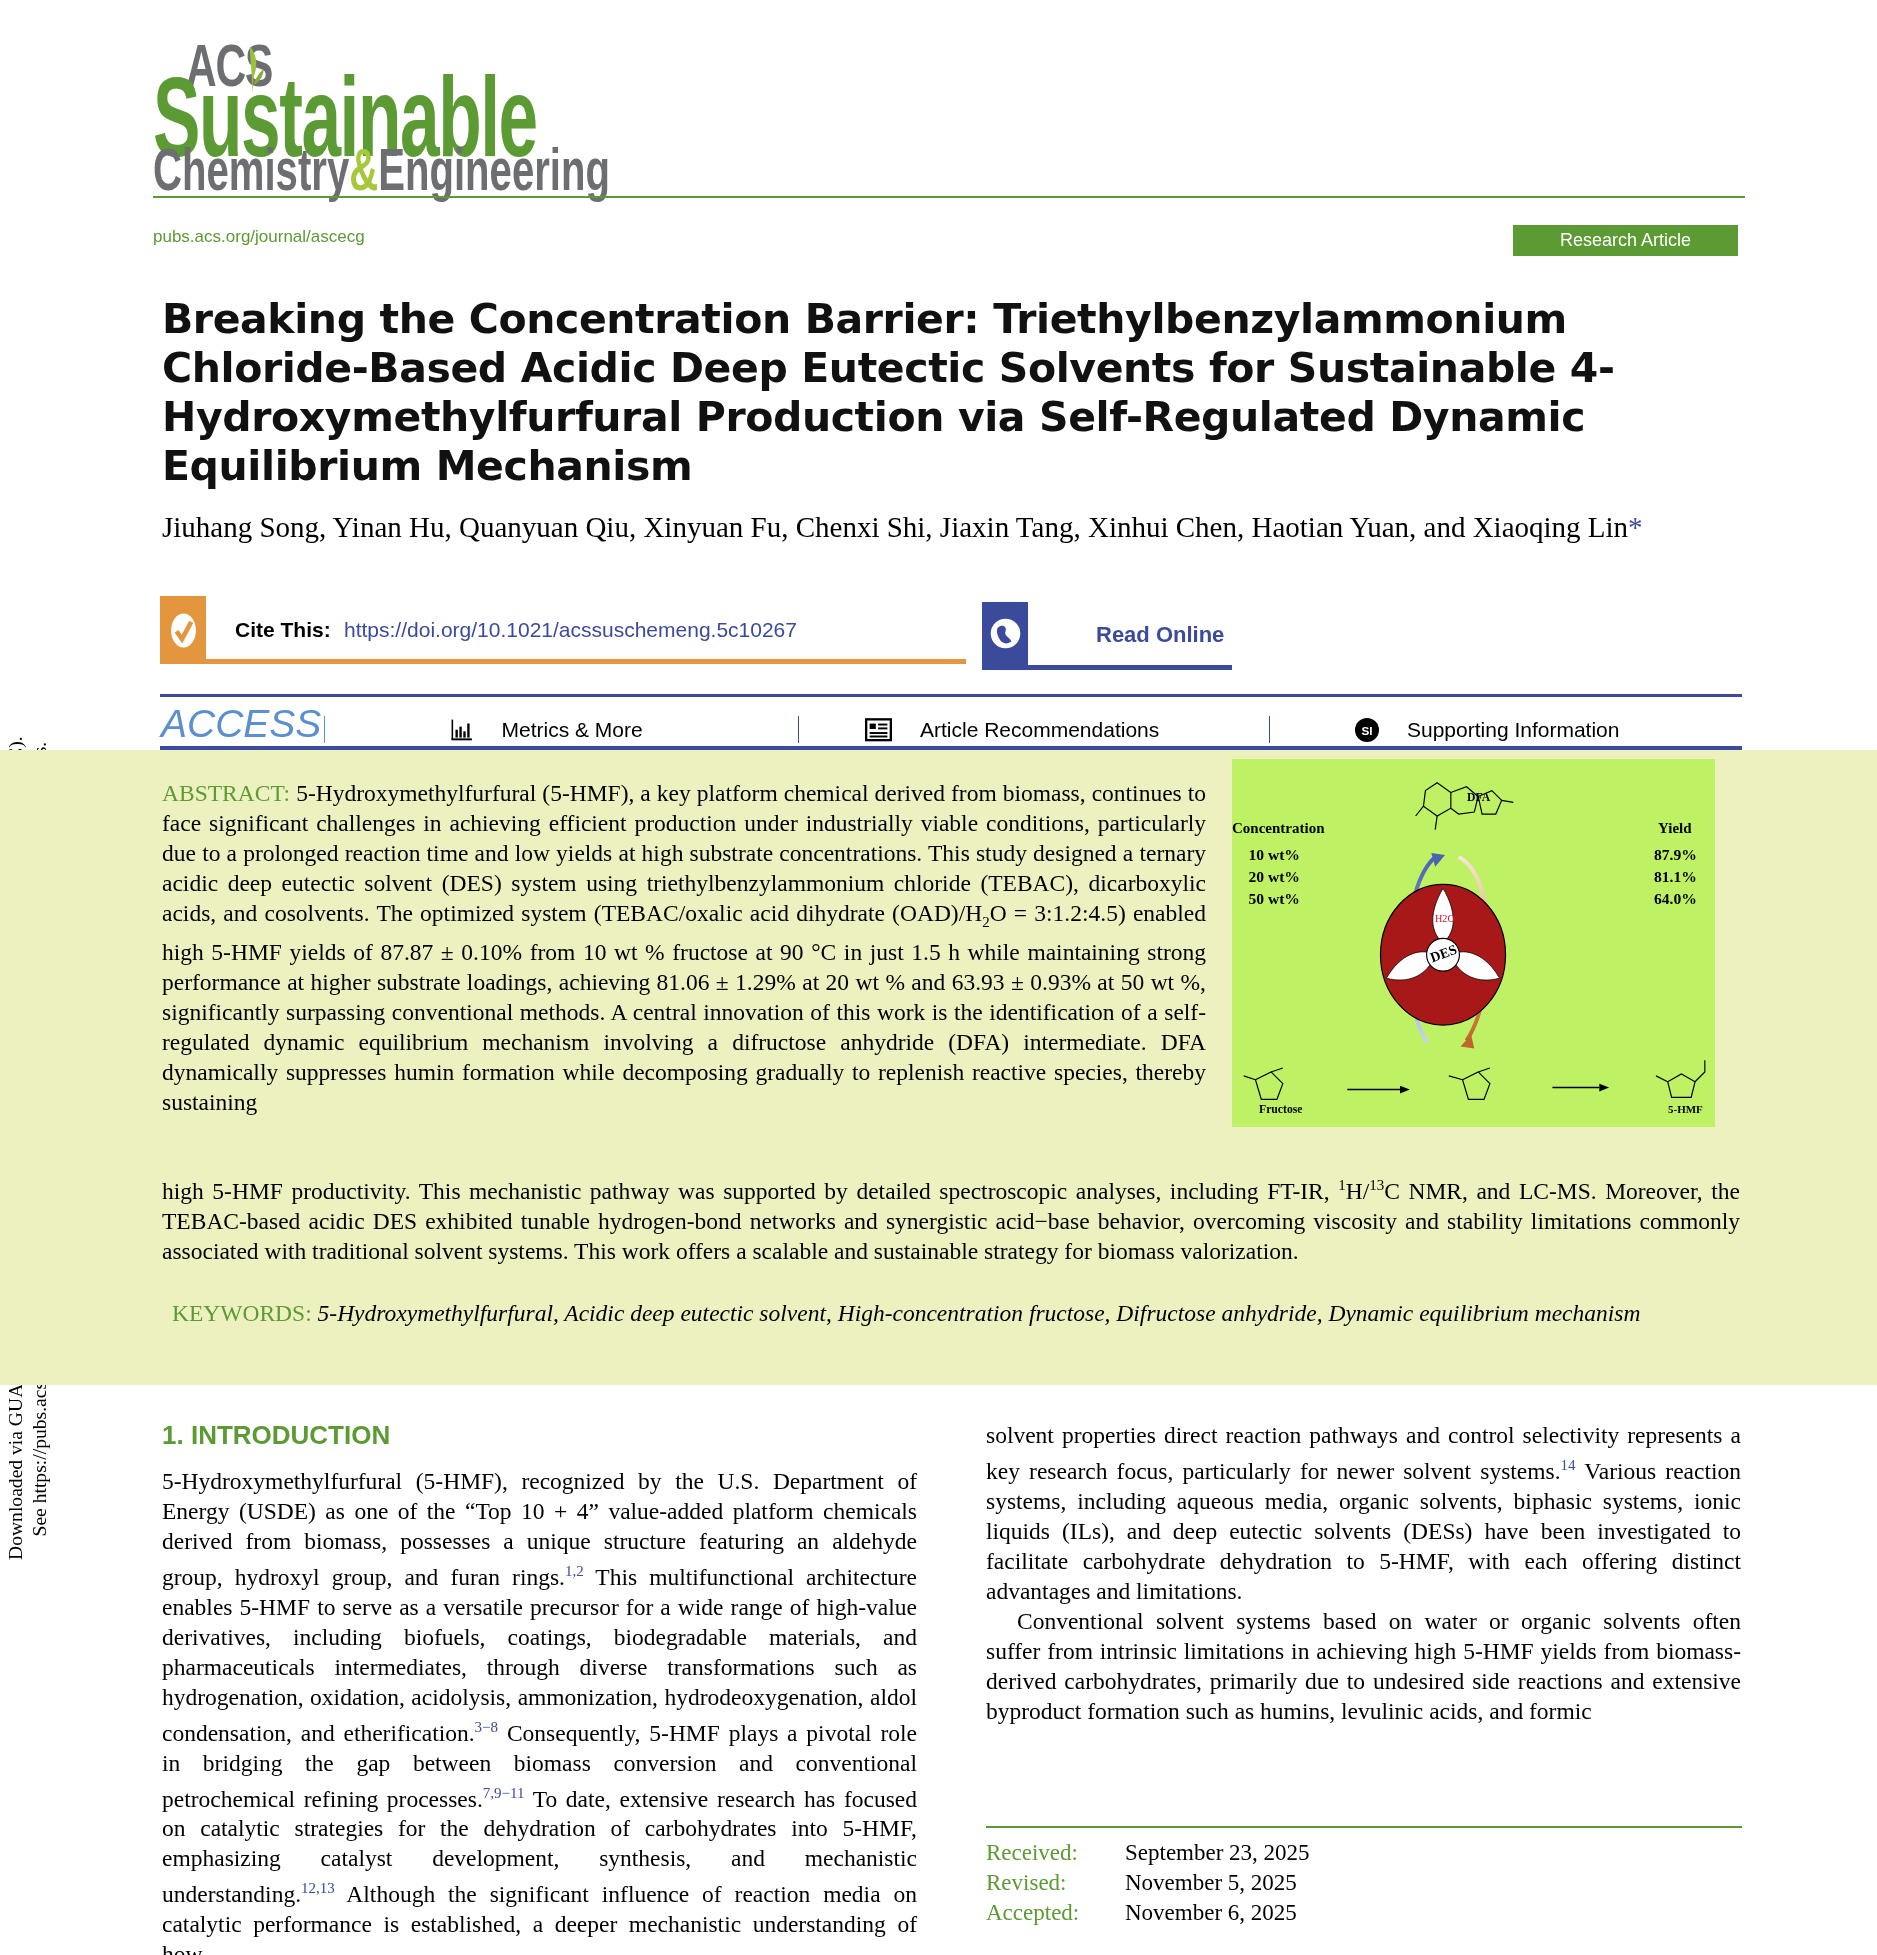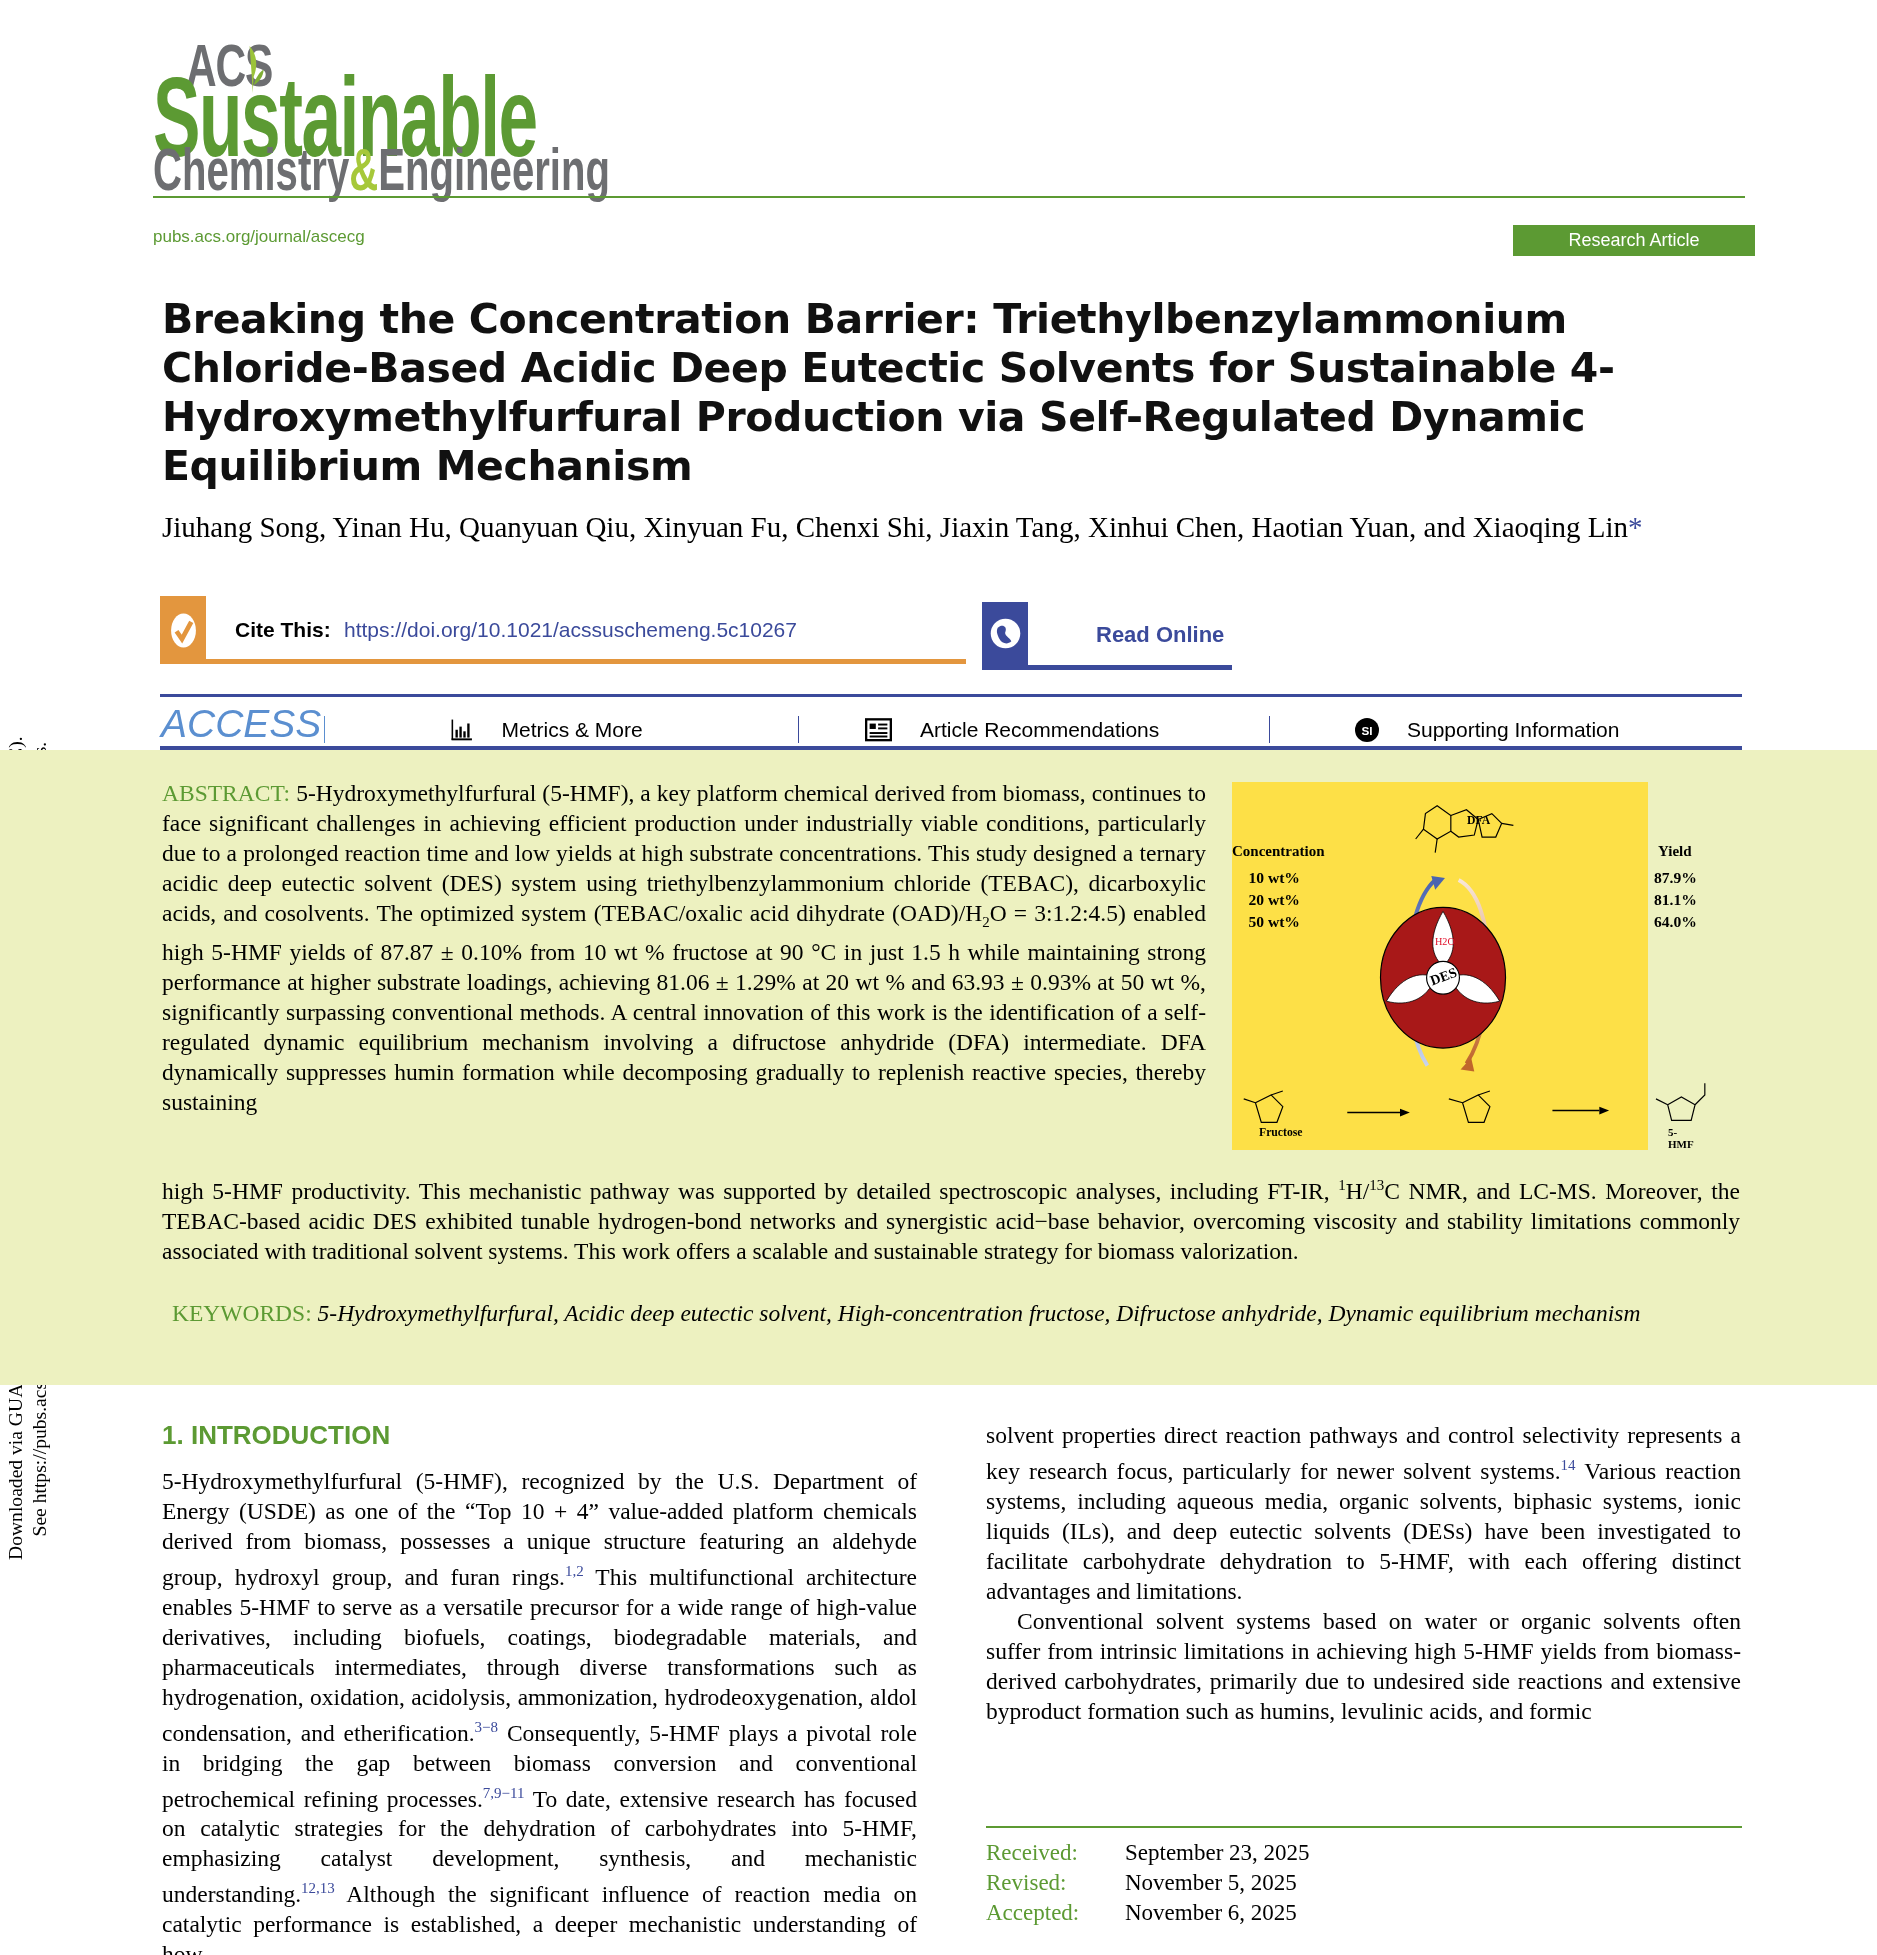--- a/index.html
+++ b/index.html
@@ -10,21 +10,21 @@
   .side { position: absolute; left: 3.9px; top: 1560px; transform-origin: 0 0; transform: rotate(-90deg); font-family: "Liberation Serif", serif; font-size: 19.6px; line-height: 24px; white-space: nowrap; color: #000; }
 
   
   .logo-acs { left: 186px; top: 41px; font-family: "Liberation Sans", sans-serif; font-weight: bold; font-size: 59px; color: #6d6e71; letter-spacing: -1.6px; transform: scaleX(0.72); transform-origin: 0 0; line-height: 51px; }
   .logo-sus { left: 153px; top: 63px; font-family: "Liberation Sans", sans-serif; font-weight: bold; font-size: 113px; color: #5c9a33; letter-spacing: -2.3px; transform: scaleX(0.63); transform-origin: 0 0; line-height: 109px; }
   .logo-chem { left: 153px; top: 141px; font-family: "Liberation Sans", sans-serif; font-weight: bold; font-size: 59px; color: #6d6e71; transform: scaleX(0.68); transform-origin: 0 0; line-height: 59px; white-space: nowrap; }
   .logo-chem .amp { color: #a6c83a; }
   .leaf { left: 241px; top: 42px; }
   .header-rule { left: 153px; top: 196px; width: 1592px; height: 2.3px; background: #5c9a33; }
   .journal-url { left: 153px; top: 227px; font-family: "Liberation Sans", sans-serif; font-size: 17px; color: #5c9a33; }
-  .badge { left: 1513px; top: 225px; width: 242px; height: 30.5px; background: #5c9a33; color: #fff; font-family: "Liberation Sans", sans-serif; font-size: 18px; display: flex; align-items: center; justify-content: center; }
+  .badge { left: 1513px; top: 225px; width: 225px; height: 30.5px; background: #5c9a33; color: #fff; font-family: "Liberation Sans", sans-serif; font-size: 18px; display: flex; align-items: center; justify-content: center; }
 
   .title { left: 162px; top: 295px; width: 1584px; font-family: "DejaVu Sans", sans-serif; font-weight: bold; font-size: 41px; line-height: 49px; color: #111; letter-spacing: -0.4px; }
   .authors { left: 162px; top: 508px; width: 1584px; font-family: "Liberation Serif", serif; font-size: 29px; line-height: 38px; }
   .authors .star { color: #3b4a9b; }
 
   
   .cite-box { left: 160px; top: 596px; width: 806px; height: 63px; border-bottom: 5.5px solid #e3963e; }
   .cite-check { left: 160px; top: 596px; width: 46px; height: 68px; background: #e3963e; display:flex; align-items:center; justify-content:center; }
   .cite-label { left: 235px; top: 618px; font-family: "Liberation Sans", sans-serif; font-size: 21px; font-weight: bold; }
   .cite-doi { left: 344px; top: 618px; font-family: "Liberation Sans", sans-serif; font-size: 21px; color: #3b4a9b; }
@@ -42,21 +42,21 @@
 
   
   .abs-bg { left: 0; top: 750px; width: 1877px; height: 635px; background: #edf1c0; }
   .abstract { left: 162px; top: 778px; width: 1044px; font-size: 23.5px; line-height: 30px; text-align: justify; }
   .abstract .lbl, .keywords .lbl { color: #5c9a33; }
   .abstract-full { left: 162px; top: 1170px; width: 1578px; font-size: 23.5px; line-height: 30px; text-align: justify; }
   .keywords { left: 162px; top: 1298px; width: 1578px; font-size: 23.5px; line-height: 30px; margin-left: 10px; }
   .keywords .kw { font-style: italic; }
 
   
-  .toc { left: 1232px; top: 782px; width: 416px; height: 368px; background: #fde047; }
+  .toc { left: 1232px; top: 759px; width: 483px; height: 368px; background: #bef264; }
   .toc .txt { position:absolute; font-family: "Liberation Serif", serif; font-weight: bold; color:#000; }
 
   
   .sec-head { left: 162px; top: 1420px; font-family: "Liberation Sans", sans-serif; font-weight: bold; font-size: 26px; color: #5c9a33; }
   .col { width: 755px; font-size: 23.5px; line-height: 30px; text-align: justify; }
   .col-left { left: 162px; top: 1466px; }
   .col-right { left: 986px; top: 1420px; }
   .col p { margin: 0; }
   .col p.indent { text-indent: 31px; }
   sup.ref { color: #3b4a9b; font-size: 15px; }

